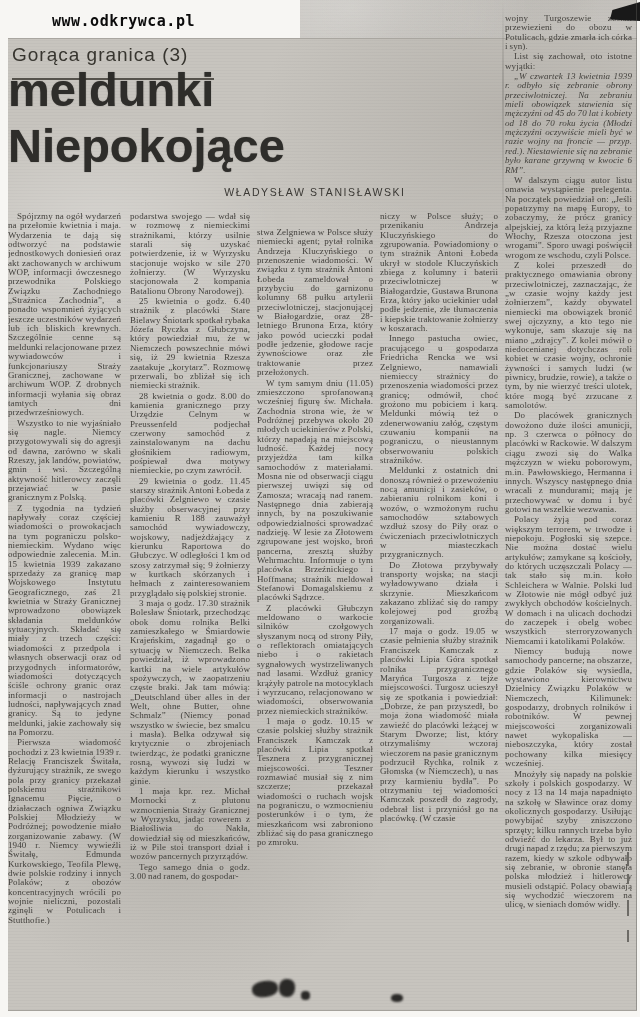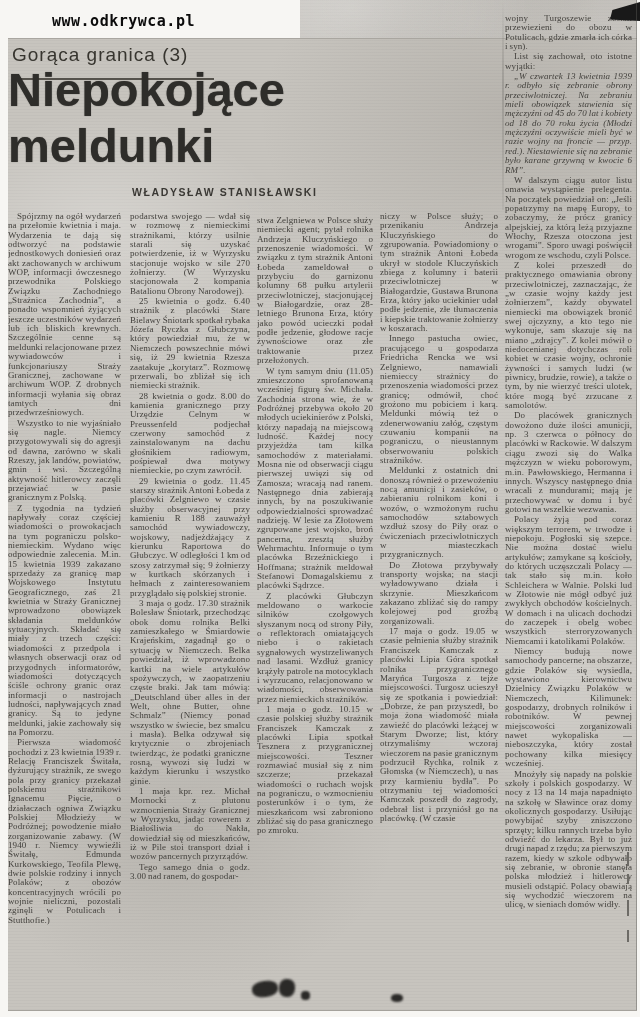--- a/index.html
+++ b/index.html
@@ -36,37 +36,37 @@
     filter:blur(.2px);
   }
   .headline{
     position:absolute;left:8px;top:62px;width:500px;
     font-family:"Liberation Sans",sans-serif;
     font-size:47px;line-height:56px;font-weight:700;color:#2e2d2a;
     letter-spacing:0;text-shadow:0 0 1px rgba(44,42,38,.65);
     filter:blur(.25px);
   }
   .byline{
-    position:absolute;left:132px;top:186px;width:366px;text-align:left;
+    position:absolute;left:132px;top:186px;width:366px;text-align:center;
     font-family:"Liberation Sans",sans-serif;
-    font-size:10.5px;font-weight:700;color:#3a3834;letter-spacing:1.6px;
+    font-size:10.5px;font-weight:400;color:#3a3834;letter-spacing:1.6px;
     filter:blur(.2px);
   }
   .col{
     position:absolute;overflow:hidden;
     font-size:9px;line-height:9.35px;letter-spacing:.1px;word-spacing:-.4px;
     color:#43413d;text-align:justify;
     filter:blur(.3px);
   }
   .col p{margin:0 0 1px 0;text-indent:9px;}
   .col.cont p:first-child{text-indent:0;}
   .col p.em{font-style:italic;}
   #col1{left:0; top:212px;width:113px;height:795px;margin-left:8px;}
   #col2{left:130px;top:212px;width:120px;height:742px;}
-  #col3{left:257px;top:216px;width:116px;height:740px;}
+  #col3{left:257px;top:228px;width:116px;height:740px;}
   #col4{left:380px;top:212px;width:118px;height:740px;}
   #col5{left:505px;top:14px; width:127px;height:986px;}
 
   
   .corner-mark{
     position:absolute;left:610px;top:2px;width:30px;height:19px;background:#191919;
     clip-path:polygon(8% 42%,100% 0,100% 100%,0 92%);
   }
   .edge-line{position:absolute;left:636px;top:0;width:1px;height:1010px;background:rgba(92,90,86,.45);}
   .fold-line{position:absolute;left:502px;top:0;width:2px;height:210px;
@@ -85,22 +85,22 @@
 </head>
 <body>
 
 <div class="paper paper-top"></div>
 <div class="paper paper-main"></div>
 
 <div class="watermark">www.odkrywca.pl</div>
 
 <div class="kicker">Gorąca granica (3)</div>
 <div class="headline">
+  <div>meldunki</div>
   <div>Niepokojące</div>
-  <div>meldunki</div>
 </div>
 <div class="byline">WŁADYSŁAW STANISŁAWSKI</div>
 
 <div id="col1" class="col">
     <p>Spójrzmy na ogół wydarzeń na przełomie kwietnia i maja. Wydarzenia te dają się odtworzyć na podstawie jednostkowych doniesień oraz akt zachowanych w archiwum WOP, informacji ówczesnego przewodnika Polskiego Związku Zachodniego „Strażnica Zachodnia”, a ponadto wspomnień żyjących jeszcze uczestników wydarzeń lub ich bliskich krewnych. Szczególnie cenne są meldunki relacjonowane przez wywiadowców i funkcjonariuszy Straży Granicznej, zachowane w archiwum WOP. Z drobnych informacji wyłania się obraz tamtych dni przedwrześniowych.</p>
     <p>Wszystko to nie wyjaśniało się nagle. Niemcy przygotowywali się do agresji od dawna, zarówno w skali Rzeszy, jak landów, powiatów, gmin i wsi. Szczególną aktywność hitlerowcy zaczęli przejawiać w pasie granicznym z Polską.</p>
     <p>Z tygodnia na tydzień napływały coraz częściej wiadomości o prowokacjach na tym pograniczu polsko-niemieckim. Wydano więc odpowiednie zalecenia. M.in. 15 kwietnia 1939 zakazano sprzedaży za granicę map Wojskowego Instytutu Geograficznego, zaś 21 kwietnia w Straży Granicznej wprowadzono obowiązek składania meldunków sytuacyjnych. Składać się miały z trzech części: wiadomości z przedpola i własnych obserwacji oraz od przygodnych informatorów, wiadomości dotyczących ściśle ochrony granic oraz informacji o nastrojach ludności, napływających znad granicy. Są to jedyne meldunki, jakie zachowały się na Pomorzu.</p>
     <p>Pierwsza wiadomość pochodzi z 23 kwietnia 1939 r. Relację Franciszek Świtała, dyżurujący strażnik, ze swego pola przy granicy przekazał polskiemu strażnikowi Ignacemu Pięcie, o działaczach ogniwa Związku Polskiej Młodzieży w Podróżnej; powodzenie miało zorganizowanie zabawy. (W 1940 r. Niemcy wywieźli Świtałę, Edmunda Kurkowskiego, Teofila Plewę, dwie polskie rodziny i innych Polaków; z obozów koncentracyjnych wrócili po wojnie nieliczni, pozostali zginęli w Potulicach i Stutthofie.)</p>
   </div>
 <div id="col2" class="col cont">

